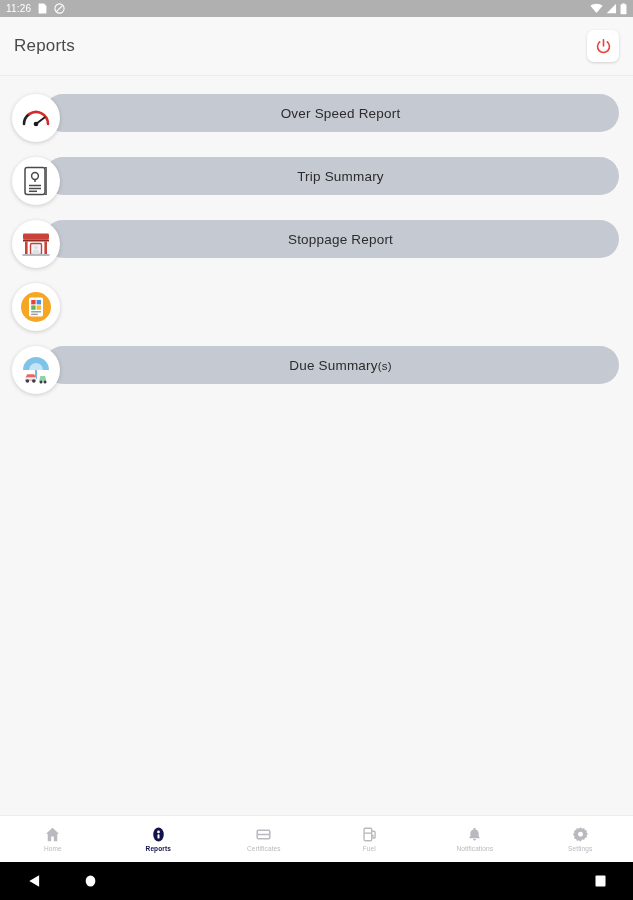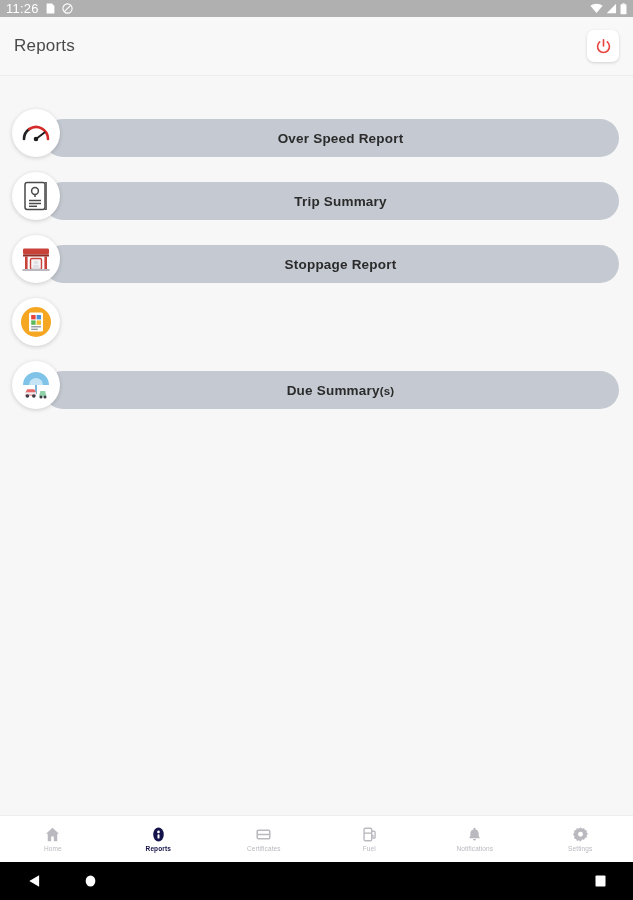--- a/index.html
+++ b/index.html
@@ -33,21 +33,21 @@
     justify-content: space-between;
     padding: 0 6px;
     flex: none;
   }
   .status-left {
     display: flex;
     align-items: center;
     gap: 7px;
   }
   .status-time {
-    font-size: 13px;
+    font-size: 10px;
     color: #ffffff;
     letter-spacing: .2px;
     line-height: 1;
   }
   .status-right {
     display: flex;
     align-items: center;
     gap: 3px;
   }
   .sb-icon { display: block; }
@@ -86,23 +86,22 @@
     flex: 1 1 auto;
     background: #f7f7f7;
     padding-top: 18px;
     overflow: hidden;
   }
 
   .report-row {
     position: relative;
     height: 63px;
     display: flex;
-    align-items: flex-end;
+    align-items: flex-start;
     cursor: pointer;
-    font-weight: bold;
   }
   .report-pill {
     position: absolute;
     left: 44px;
     right: 14px;
     height: 38px;
     background: #c5cad2;
     border-radius: 19px;
     display: flex;
     align-items: center;

